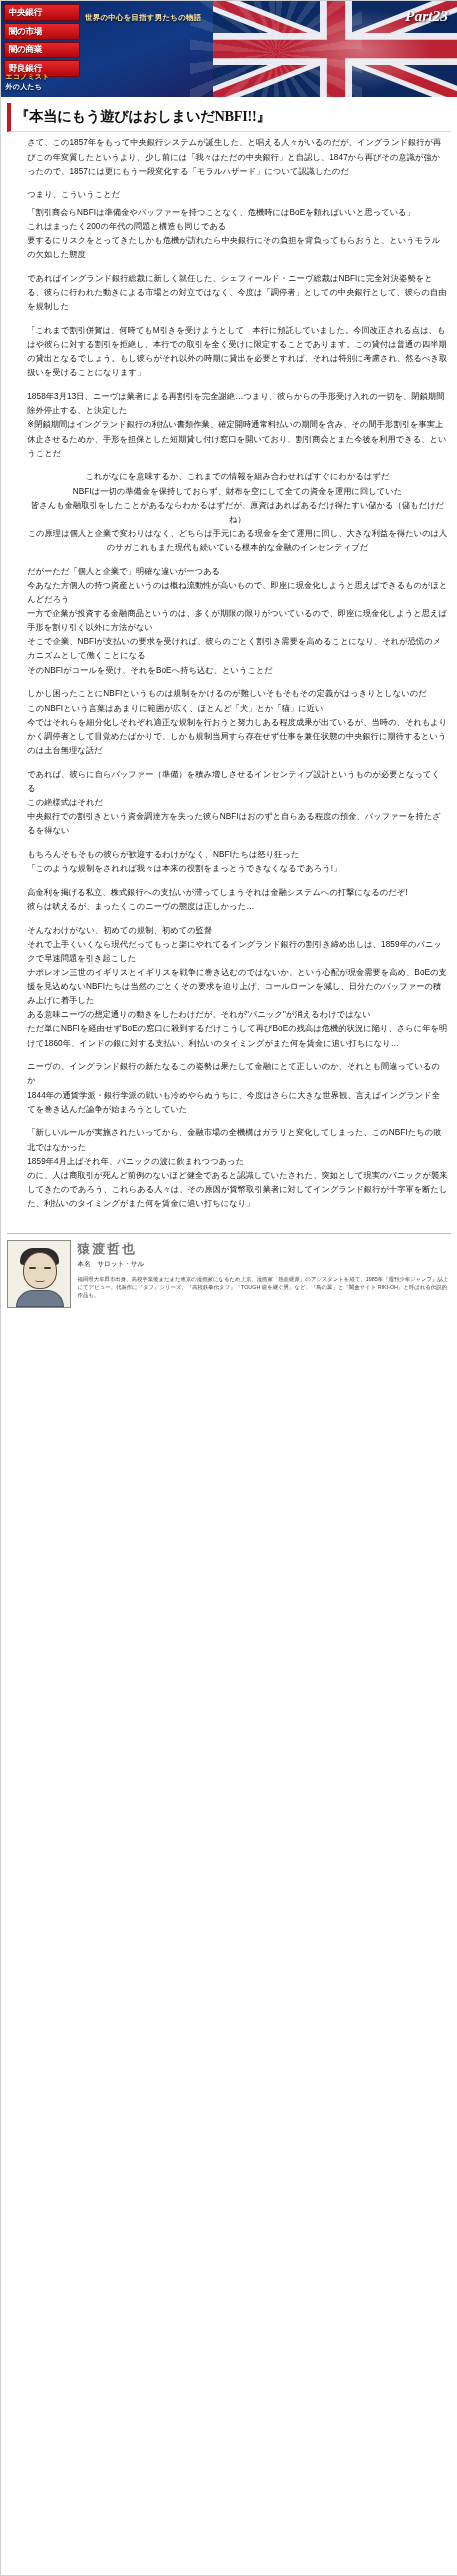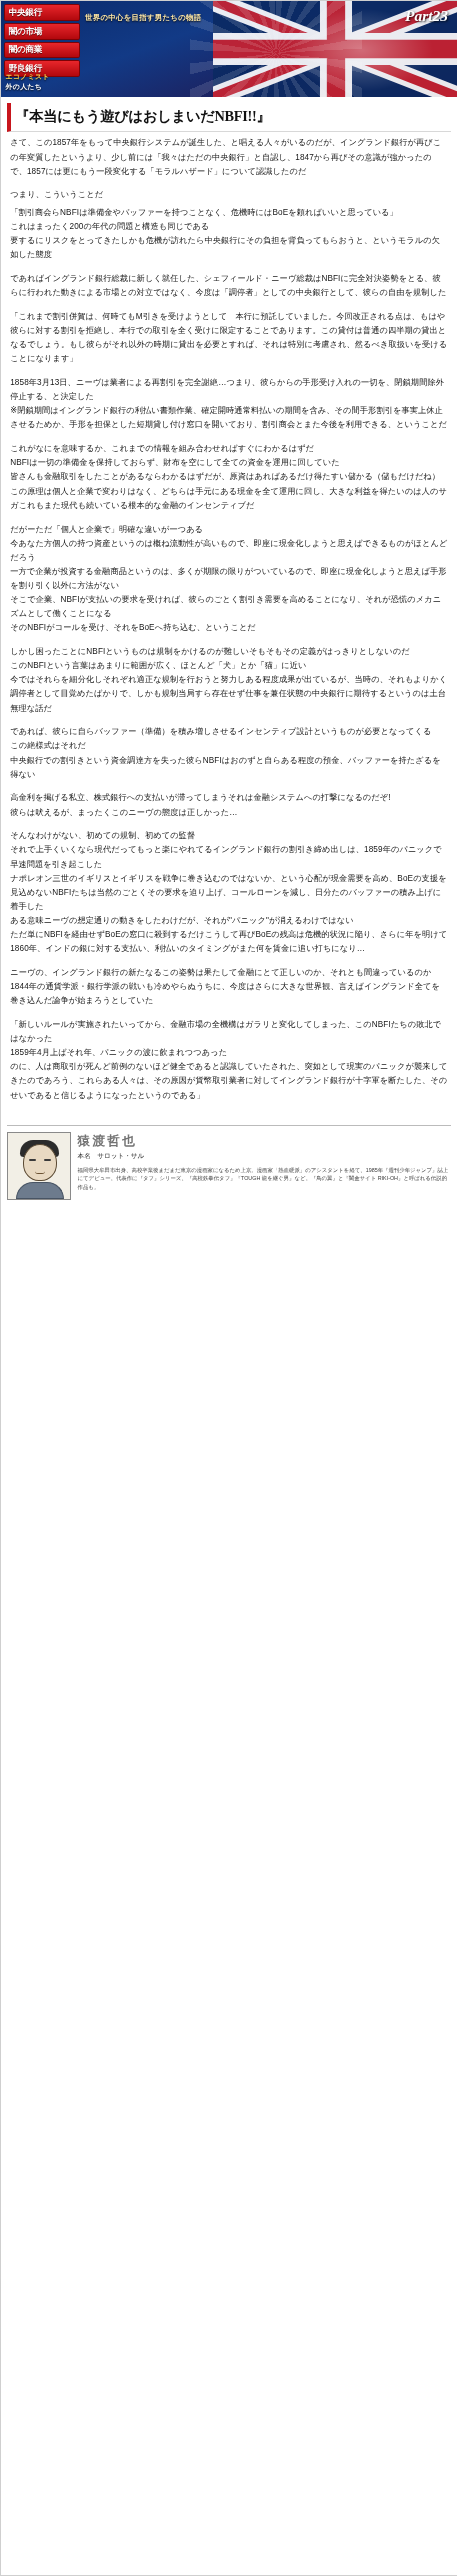--- a/index.html
+++ b/index.html
@@ -136,20 +136,21 @@
     font-size: 14.3px;
     font-weight: bold;
     color: #111111;
     letter-spacing: -0.3px;
     font-family: "Liberation Serif", "DejaVu Serif", serif;
   }
 
   
   .body-col {
     padding: 2.3px 9.2px 4.6px 9.2px;
+    margin-left: 17px;
   }
   .body-col p {
     margin: 0 0 9.7px 0;
     font-size: 8.2px;
     line-height: 1.72;
     color: #161616;
     text-align: left;
     letter-spacing: 0.1px;
   }
   .body-col p.tight { margin-bottom: 3.4px; }
@@ -270,47 +271,49 @@
   <div class="body-col">
     <p style="white-space: pre-line;">さて、この1857年をもって中央銀行システムが誕生した、と唱える人々がいるのだが、イングランド銀行が再びこの年変質したというより、少し前には「我々はただの中央銀行」と自認し、1847から再びその意識が強かったので、1857には更にもう一段変化する「モラルハザード」について認識したのだ</p>
     <p class="tight" style="white-space: pre-line;">つまり、こういうことだ</p>
     <p style="white-space: pre-line;">「割引商会らNBFIは準備金やバッファーを持つことなく、危機時にはBoEを頼ればいいと思っている」
 これはまったく200の年代の問題と構造も同じである
 要するにリスクをとってきたしかも危機が訪れたら中央銀行にその負担を背負ってもらおうと、というモラルの欠如した態度</p>
     <p style="white-space: pre-line;">であればイングランド銀行総裁に新しく就任した、シェフィールド・ニーヴ総裁はNBFIに完全対決姿勢をとる、彼らに行われた動きによる市場との対立ではなく、今度は「調停者」としての中央銀行として、彼らの自由を規制した</p>
     <p style="white-space: pre-line;">「これまで割引併賀は、何時てもM引きを受けようとして　本行に預託していました。今回改正される点は、もはや彼らに対する割引を拒絶し、本行での取引を全く受けに限定することであります。この貸付は普通の四半期の貸出となるでしょう。もし彼らがそれ以外の時期に貸出を必要とすれば、それは特別に考慮され、然るべき取扱いを受けることになります」</p>
     <p style="white-space: pre-line;">1858年3月13日、ニーヴは業者による再割引を完全謝絶…つまり、彼らからの手形受け入れの一切を、閉鎖期間除外停止する、と決定した
 ※閉鎖期間はイングランド銀行の利払い書類作業、確定開時通常料払いの期間を含み、その間手形割引を事実上休止させるためか、手形を担保とした短期貸し付け窓口を開いており、割引商会とまた今後を利用できる、ということだ</p>
-    <p style="white-space: pre-line;">これがなにを意味するか、これまでの情報を組み合わせればすぐにわかるはずだ
+    <p style="white-space: pre-line; text-align: center;">これがなにを意味するか、これまでの情報を組み合わせればすぐにわかるはずだ
 NBFIは一切の準備金を保持しておらず、財布を空にして全ての資金を運用に回していた
 皆さんも金融取引をしたことがあるならわかるはずだが、原資はあればあるだけ得たすい儲かる（儲もだけだね）
 この原理は個人と企業で変わりはなく、どちらは手元にある現金を全て運用に回し、大きな利益を得たいのは人のサガこれもまた現代も続いている根本的な金融のインセンティブだ</p>
     <p style="white-space: pre-line;">だがーただ「個人と企業で」明確な違いが一つある
 今あなた方個人の持つ資産というのは概ね流動性が高いもので、即座に現金化しようと思えばできるものがほとんどだろう
 一方で企業が投資する金融商品というのは、多くが期限の限りがついているので、即座に現金化しようと思えば手形を割り引く以外に方法がない
 そこで企業、NBFIが支払いの要求を受ければ、彼らのごとく割引き需要を高めることになり、それが恐慌のメカニズムとして働くことになる
 そのNBFIがコールを受け、それをBoEへ持ち込む、ということだ</p>
     <p style="white-space: pre-line;">しかし困ったことにNBFIというものは規制をかけるのが難しいそもそもその定義がはっきりとしないのだ
 このNBFIという言葉はあまりに範囲が広く、ほとんど「犬」とか「猫」に近い
 今ではそれらを細分化しそれぞれ適正な規制を行おうと努力しある程度成果が出ているが、当時の、それもよりかく調停者として目覚めたばかりで、しかも規制当局すら存在せず仕事を兼任状態の中央銀行に期待するというのは土台無理な話だ</p>
     <p style="white-space: pre-line;">であれば、彼らに自らバッファー（準備）を積み増しさせるインセンティブ設計というものが必要となってくる
 この絶様式はそれだ
 中央銀行での割引きという資金調達方を失った彼らNBFIはおのずと自らある程度の預金、バッファーを持たざるを得ない</p>
+    <p style="white-space: pre-line;">もちろんそもそもの彼らが歓迎するわけがなく、NBFIたちは怒り狂った
+「このような規制をされれば我々は本来の役割をまっとうできなくなるであろう!」</p>
     <p style="white-space: pre-line;">高金利を掲げる私立、株式銀行への支払いが滞ってしまうそれは金融システムへの打撃になるのだぞ!
 彼らは吠えるが、まったくこのニーヴの態度は正しかった…</p>
     <p style="white-space: pre-line;">そんなわけがない、初めての規制、初めての監督
 それで上手くいくなら現代だってもっと楽にやれてるイングランド銀行の割引き締め出しは、1859年のパニックで早速問題を引き起こした
 ナポレオン三世のイギリスとイギリスを戦争に巻き込むのではないか、という心配が現金需要を高め、BoEの支援を見込めないNBFIたちは当然のごとくその要求を迫り上げ、コールローンを減し、日分たのバッファーの積み上げに着手した
 ある意味ニーヴの想定通りの動きをしたわけだが、それが"パニック"が消えるわけではない
 ただ単にNBFIを経由せずBoEの窓口に殺到するだけこうして再びBoEの残高は危機的状況に陥り、さらに年を明けて1860年、インドの銀に対する支払い、利払いのタイミングがまた何を賃金に追い打ちになり…</p>
     <p style="white-space: pre-line;">ニーヴの、イングランド銀行の新たなるこの姿勢は果たして金融にとて正しいのか、それとも間違っているのか
 1844年の通貨学派・銀行学派の戦いも冷めやらぬうちに、今度はさらに大きな世界観、言えばイングランド全てを巻き込んだ論争が始まろうとしていた</p>
     <p style="white-space: pre-line;">「新しいルールが実施されたいってから、金融市場の全機構はガラリと変化してしまった、このNBFIたちの敗北ではなかった
 1859年4月上ばそれ年、パニックの波に飲まれつつあった
-のに、人は商取引が死んど前例のないほど健全であると認識していたされた、突如として現実のパニックが襲来してきたのであろう、これらある人々は、その原因が貨幣取引業者に対してイングランド銀行が十字軍を断たした、そのせいであると信じるようになったというのである」</p>
+のに、人は商取引が死んど前例のないほど健全であると認識していたされた、突如として現実のパニックが襲来してきたのであろう、これらある人々は、その原因が貨幣取引業者に対してイングランド銀行が十字軍を断たした、利払いのタイミングがまた何を賃金に追い打ちになり」</p>
   </div>
 
   <div class="footer">
     <div class="avatar">
       <div class="hair"></div>
       <div class="head"></div>
       <div class="eye-l"></div>
       <div class="eye-r"></div>
       <div class="mouth"></div>
       <div class="body"></div>

